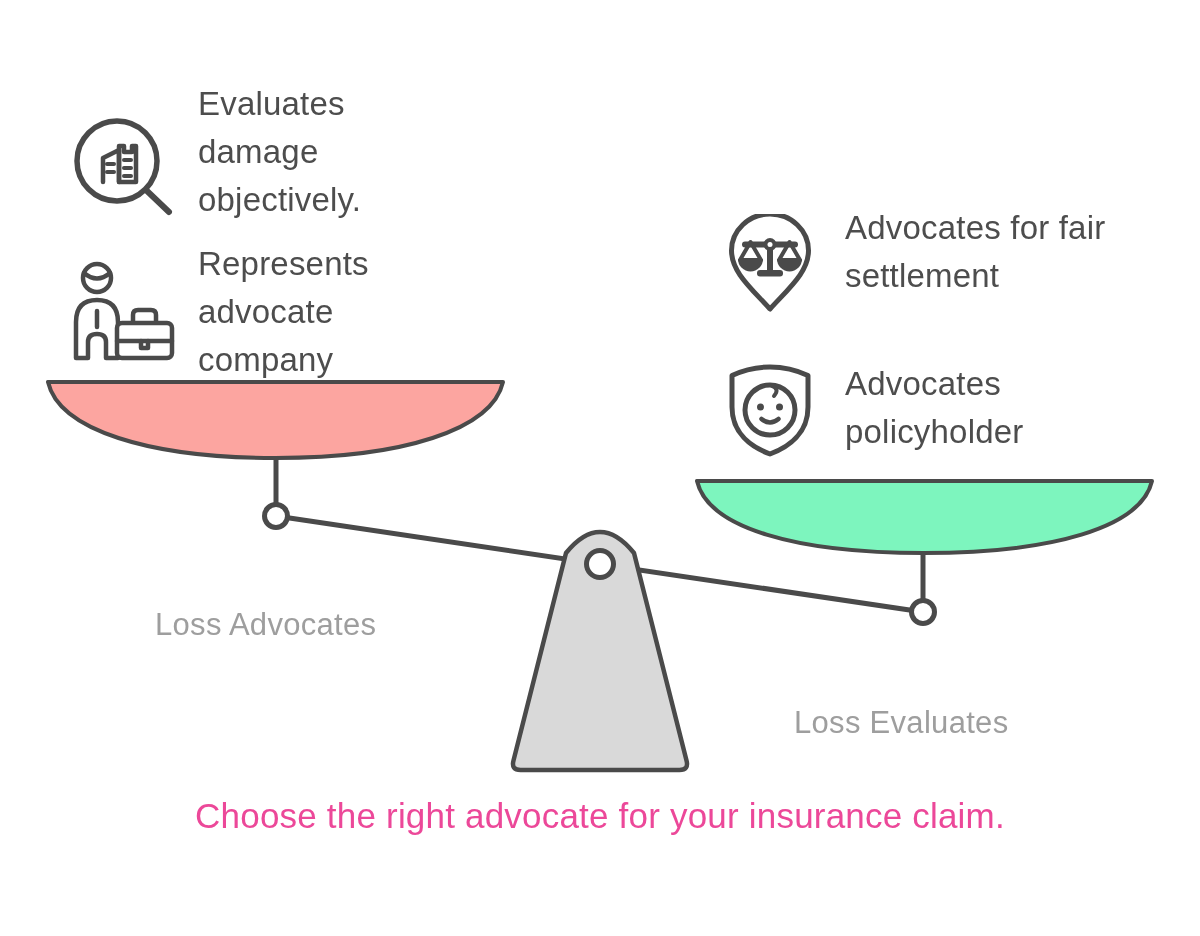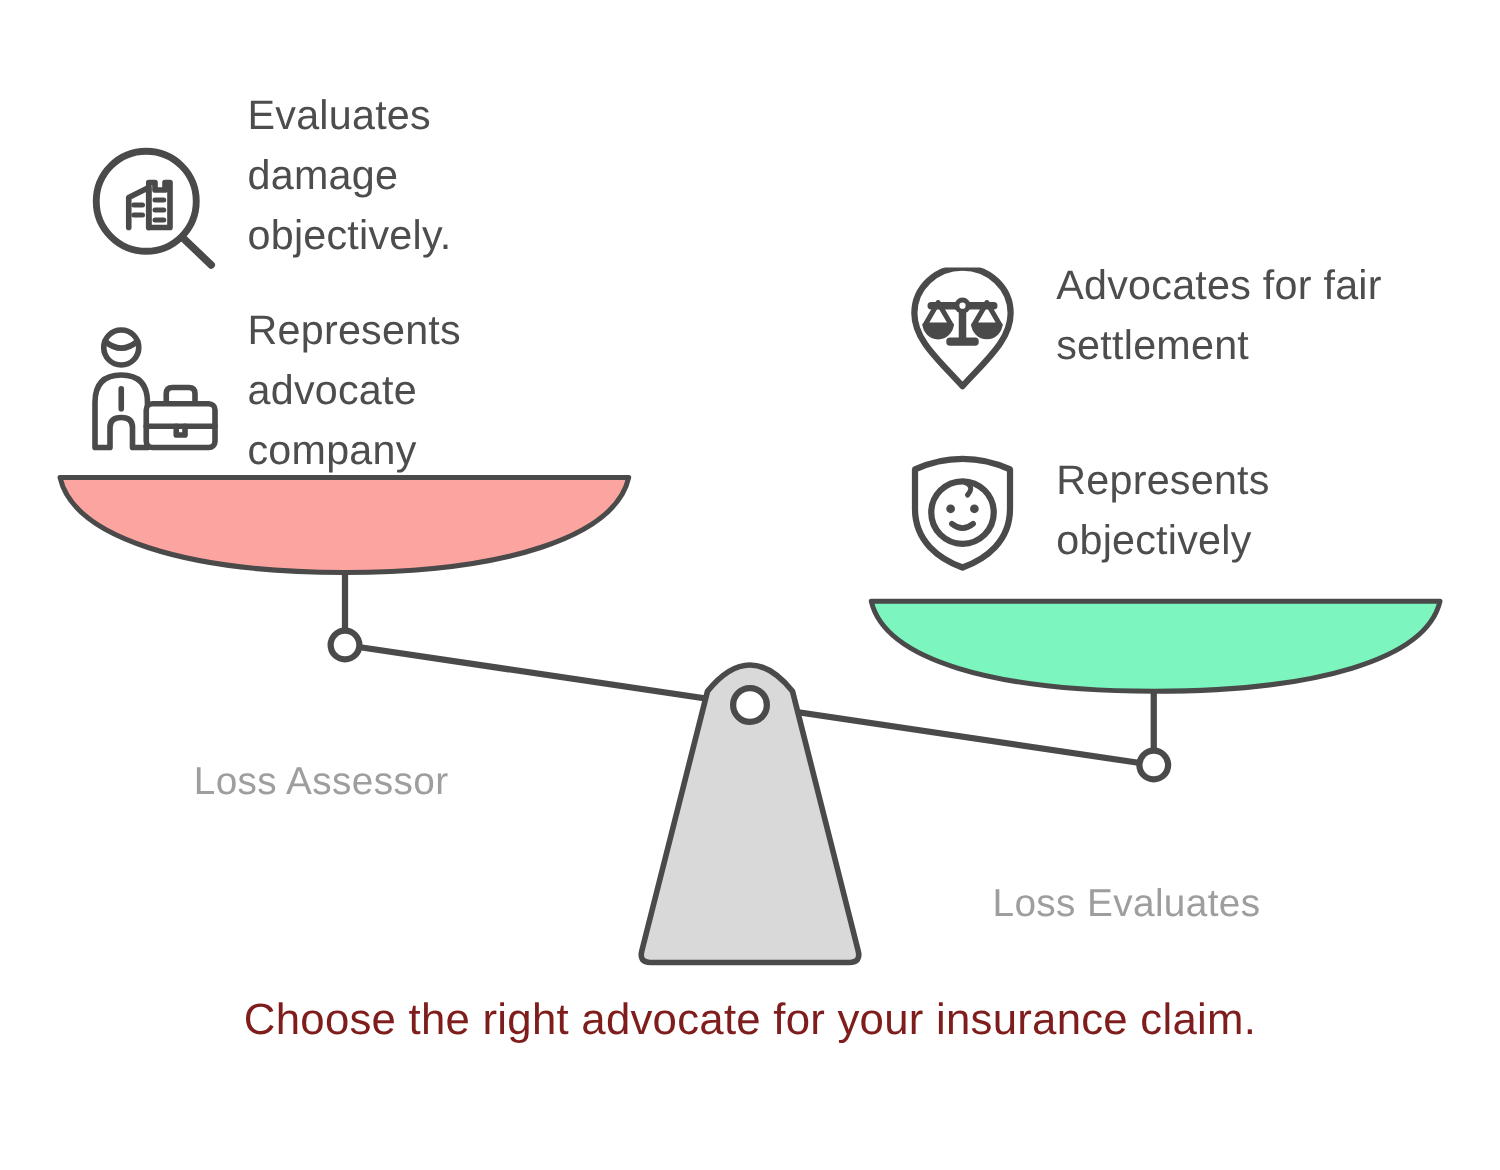--- a/index.html
+++ b/index.html
@@ -9,21 +9,21 @@
   }
   .abs{position:absolute;}
   .feature-text{
     font-size:33px;line-height:48px;color:#4d4d4d;letter-spacing:.2px;
   }
   .pan-label{
     font-size:31px;line-height:34px;color:#9e9e9e;letter-spacing:.3px;white-space:nowrap;
   }
   .caption{
     left:0;top:796px;width:1200px;text-align:center;
-    font-size:35px;color:#7f1d1d;letter-spacing:.2px;
+    font-size:35px;color:#ec4899;letter-spacing:.2px;
   }
   svg{display:block;}
   .icon-stroke{fill:none;stroke:#4a4a4a;stroke-linecap:round;stroke-linejoin:round;}
 </style>
 </head>
 <body>
 
 <svg class="abs" style="left:0;top:0" width="1200" height="936" viewBox="0 0 1200 936">
 
   <line x1="276" y1="516" x2="923" y2="612" stroke="#4a4a4a" stroke-width="5"></line>
@@ -52,21 +52,21 @@
     <path class="icon-stroke" d="M31 66 V42 L47 34 V66" stroke-width="4.5"></path>
     <path class="icon-stroke" d="M47 66 H64 V30 H60 V36 H52 V30 H47 Z" stroke-width="4.5"></path>
     <line class="icon-stroke" x1="35" y1="48" x2="42" y2="48" stroke-width="4"></line>
     <line class="icon-stroke" x1="35" y1="56" x2="42" y2="56" stroke-width="4"></line>
     <line class="icon-stroke" x1="52" y1="44" x2="59" y2="44" stroke-width="4"></line>
     <line class="icon-stroke" x1="52" y1="52" x2="59" y2="52" stroke-width="4"></line>
     <line class="icon-stroke" x1="52" y1="60" x2="59" y2="60" stroke-width="4"></line>
   </svg>
 </span>
 
-<div class="abs feature-text" style="left:198px;top:68px;width:230px">Evaluates damage objectively.</div>
+<div class="abs feature-text" style="left:198px;top:80px;width:230px">Evaluates damage objectively.</div>
 
 <span class="abs" style="left:70px;top:256px">
   <svg width="106" height="108" viewBox="0 0 106 108">
     <circle class="icon-stroke" cx="27" cy="22" r="14" stroke-width="4.5"></circle>
     <path class="icon-stroke" d="M14 17 Q27 28 40 17" stroke-width="4.5"></path>
     <path class="icon-stroke" d="M6 102 V66 Q6 44 27 44 Q48 44 48 66 V102 H36 V86 Q36 78 27 78 Q18 78 18 86 V102 Z" stroke-width="4.5"></path>
     <line class="icon-stroke" x1="27" y1="55" x2="27" y2="71" stroke-width="4.5"></line>
 
     <path d="M63 67 v-8 q0-5 5-5 h13 q5 0 5 5 v8" fill="#ffffff" stroke="#4a4a4a" stroke-width="4.5" stroke-linecap="round" stroke-linejoin="round"></path>
     <rect x="47" y="67" width="55" height="35" rx="5" fill="#ffffff" stroke="#4a4a4a" stroke-width="4.5"></rect>
@@ -100,19 +100,19 @@
   <svg width="96" height="100" viewBox="0 0 96 100">
     <path class="icon-stroke" d="M48 94 C29 87 10 73 10 47 L10 15.5 Q28 7 48 7 Q68 7 86 15.5 L86 47 C86 73 67 87 48 94 Z" stroke-width="5"></path>
     <circle class="icon-stroke" cx="48" cy="50" r="25" stroke-width="5"></circle>
     <circle cx="38.5" cy="47" r="3.5" fill="#4a4a4a"></circle>
     <circle cx="57.5" cy="47" r="3.5" fill="#4a4a4a"></circle>
     <path class="icon-stroke" d="M39.5 59 Q48 66 56.5 59" stroke-width="4.5"></path>
     <path class="icon-stroke" d="M50 26 q8 3 2 10" stroke-width="4"></path>
   </svg>
 </span>
 
-<div class="abs feature-text" style="left:845px;top:360px;width:290px">Represents objectively</div>
+<div class="abs feature-text" style="left:845px;top:360px;width:290px">Advocates policyholder</div>
 
-<div class="abs pan-label" style="left:155px;top:608px">Loss Assessor</div>
+<div class="abs pan-label" style="left:155px;top:608px">Loss Advocates</div>
 
 <div class="abs pan-label" style="left:794px;top:706px">Loss Evaluates</div>
 
 <div class="abs caption">Choose the right advocate for your insurance claim.</div>
 
 </body></html>

